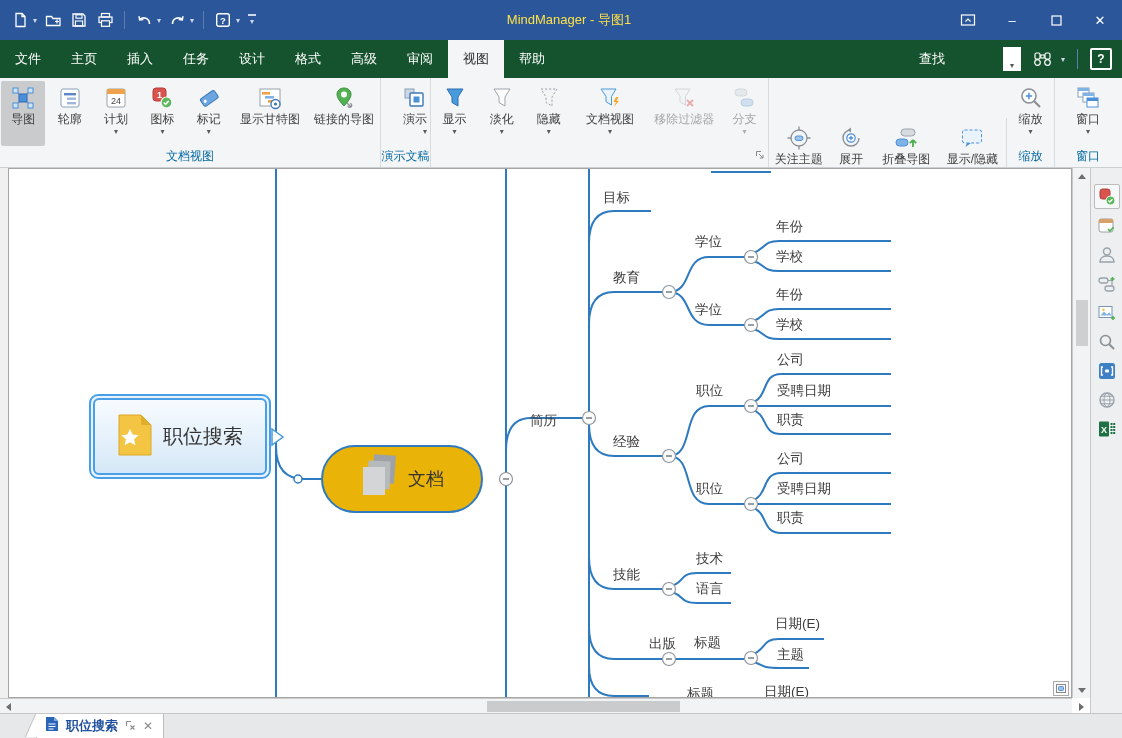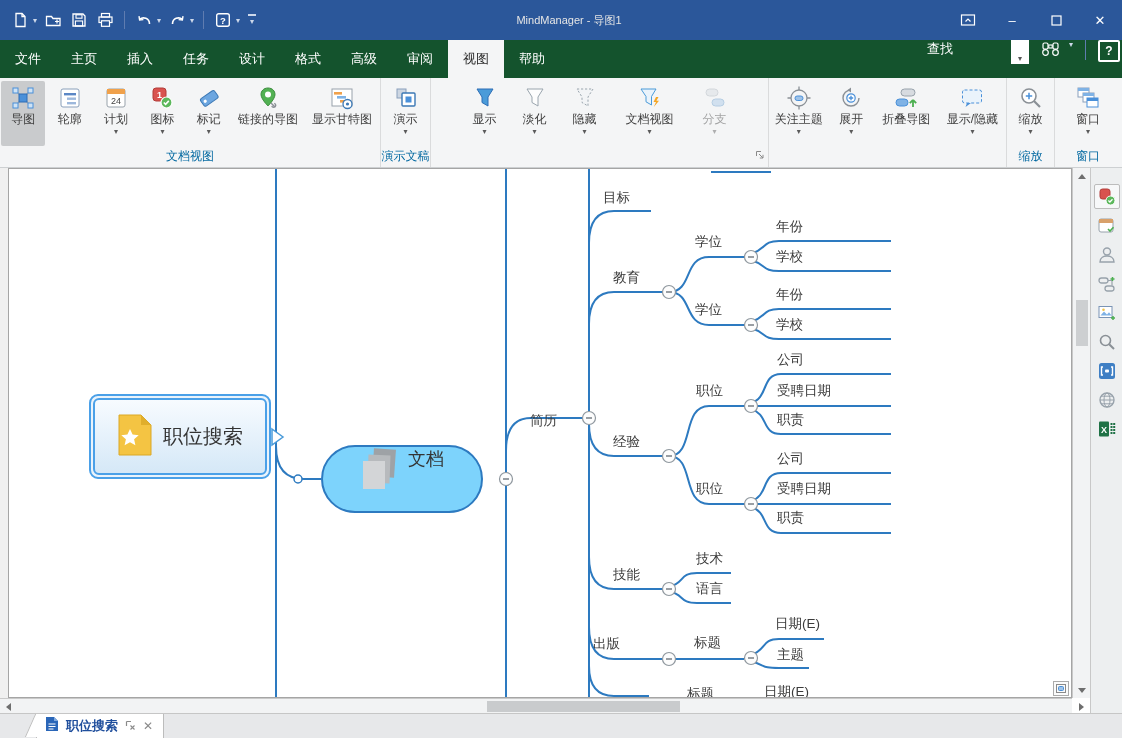--- a/index.html
+++ b/index.html
@@ -6,28 +6,28 @@
   body{width:1122px;height:738px;overflow:hidden;font-family:"Liberation Sans","DejaVu Sans",sans-serif;
        -webkit-font-smoothing:antialiased;background:#fff;position:relative;}
   .abs{position:absolute;}
   
   #titlebar{left:0;top:0;width:1122px;height:40px;background:#2b579a;display:flex;align-items:center;}
   .qat{display:flex;align-items:center;gap:6px;padding-left:10px;height:100%;}
   .qbtn{display:flex;align-items:center;justify-content:center;width:20px;height:20px;}
   .qcaret{color:#cdd8ea;font-size:8px;margin-left:-3px;}
   .qsep{width:1px;height:18px;background:#5f7cb0;margin:0 3px;}
   #title-text{position:absolute;left:0;right:0;top:0;height:40px;display:flex;align-items:center;justify-content:center;
-      color:#e5e5e5;font-size:11px;pointer-events:none;margin-left:16px;}
+      color:#fde047;font-size:13px;pointer-events:none;margin-left:16px;}
   .winctl{margin-left:auto;display:flex;height:100%;align-items:stretch;}
   .wbtn{width:44px;display:flex;align-items:center;justify-content:center;color:#fff;font-size:13px;}
   
   #menubar{left:0;top:40px;width:1122px;height:38px;background:#14532d;display:flex;align-items:stretch;}
   .mtab{padding:0 15px;display:flex;align-items:center;color:#fff;font-size:13px;}
   .mtab.active{background:#f4f5f6;color:#2b2b2b;}
-  .menu-right{margin-left:auto;display:flex;align-items:flex-start;gap:12px;padding-right:2px;color:#fff;font-size:13px;}
+  .menu-right{margin-left:auto;display:flex;align-items:center;gap:12px;padding-right:10px;color:#fff;font-size:13px;}
   .findbox{width:16px;height:22px;background:#fff;border:1px solid #fff;display:flex;align-items:flex-end;justify-content:center;
      color:#555;font-size:8px;}
   .msep{width:1px;height:20px;background:#5f7cb0;}
   .helpbox{width:18px;height:18px;border:2px solid #fff;color:#fff;font-size:12px;font-weight:bold;
      display:flex;align-items:center;justify-content:center;border-radius:2px;}
   
   #ribbon{left:0;top:78px;width:1122px;height:90px;background:#f4f5f6;display:flex;border-bottom:1px solid #cdd0d2;box-sizing:border-box;}
   .rgroup{position:relative;display:flex;flex-direction:column;border-right:1px solid #dadbdc;box-sizing:border-box;}
   .rbtns{display:flex;justify-content:center;flex:1;padding-top:3px;}
   .rbtn{display:flex;flex-direction:column;align-items:center;height:63px;margin:0 1px;border-radius:2px;padding:2px 2px 0;}
@@ -41,21 +41,21 @@
   
   #gutter{left:0;top:168px;width:8px;height:530px;background:#f0f0f0;}
   #canvas{left:8px;top:168px;width:1062px;height:528px;background:#fff;border:1px solid #a5a5a5;overflow:hidden;}
   .tlabel{position:absolute;font-size:13.5px;color:#3b3b3b;white-space:nowrap;}
   #central{position:absolute;left:80px;top:225px;width:182px;height:85px;border:2px solid #4aa0e8;border-radius:9px;
      background:#eaf3fb;box-sizing:border-box;padding:2px;}
   #central-inner{width:100%;height:100%;border:2px solid #4aa0e8;border-radius:6px;box-sizing:border-box;
      background:linear-gradient(#f7fbff,#d5e8f7);display:flex;align-items:center;justify-content:center;gap:10px;}
   #central-label{font-size:20px;color:#333;}
   #docpill{position:absolute;left:312px;top:276px;width:162px;height:68px;border:2px solid #2d7ac0;border-radius:36px;
-     background:#7dd3fc;box-sizing:border-box;display:flex;align-items:flex-start;justify-content:center;gap:10px;}
+     background:#eab308;box-sizing:border-box;display:flex;align-items:center;justify-content:center;gap:10px;}
   #doc-label{font-size:18px;color:#333;}
   
   #vscroll{left:1072px;top:168px;width:18px;height:530px;background:#f2f3f4;border-left:1px solid #c9c9c9;box-sizing:border-box;}
   #vthumb{position:absolute;left:3px;top:132px;width:12px;height:46px;background:#cdcfd1;}
   .sarrow{position:absolute;left:0;width:18px;height:16px;display:flex;align-items:center;justify-content:center;}
   .tri-up{width:0;height:0;border-left:4px solid transparent;border-right:4px solid transparent;border-bottom:5px solid #6e6e6e;}
   .tri-down{width:0;height:0;border-left:4px solid transparent;border-right:4px solid transparent;border-top:5px solid #6e6e6e;}
   .tri-left{width:0;height:0;border-top:4px solid transparent;border-bottom:4px solid transparent;border-right:5px solid #6e6e6e;}
   .tri-right{width:0;height:0;border-top:4px solid transparent;border-bottom:4px solid transparent;border-left:5px solid #6e6e6e;}
   #corner-btn{left:1053px;top:681px;width:16px;height:15px;background:#fbfbfb;border:1px solid #ababab;
@@ -241,50 +241,50 @@
             <svg width="26" height="26" viewBox="0 0 26 26">
               <g transform="rotate(-35 13 13)">
                 <rect x="4.5" y="9" width="17" height="9" rx="2" fill="#6ca6e0" stroke="#3b78b5"></rect>
                 <circle cx="8" cy="13.5" r="1.6" fill="#fff"></circle>
               </g>
             </svg>
           </span>
         <span class="rlbl">标记</span>
         <span class="rcaret">▾</span>
       </div>
-      <div class="rbtn" style="width:72px;">
-        <span class="ricon">
-            <svg width="26" height="26" viewBox="0 0 26 26">
-              <path d="M13 3 C8.5 3 6 6.2 6 9.5 C6 14 13 21 13 21 C13 21 20 14 20 9.5 C20 6.2 17.5 3 13 3 Z" fill="#52b153" stroke="#3a8c3c"></path>
-              <circle cx="13" cy="9.5" r="3" fill="#fff"></circle>
-              <path d="M16 18 l4 4 m-3.2-1.2 a2 2 0 1 0 2.4-2.4" stroke="#8a9096" stroke-width="1.4" fill="none"></path>
-            </svg>
-          </span>
-        <span class="rlbl">链接的导图</span>
-      </div>
       <div class="rbtn" style="width:76px;">
         <span class="ricon">
             <svg width="26" height="26" viewBox="0 0 26 26">
               <rect x="3" y="4" width="20" height="17" fill="#fff" stroke="#98a2ab"></rect>
               <rect x="5" y="7" width="8" height="2.6" fill="#f0a14b"></rect>
               <rect x="8" y="11" width="9" height="2.6" fill="#7fb2e5"></rect>
               <rect x="11" y="15" width="8" height="2.6" fill="#f0a14b"></rect>
               <circle cx="18.5" cy="19" r="4.5" fill="#fff" stroke="#3b78b5" stroke-width="1.3"></circle>
               <circle cx="18.5" cy="19" r="1.6" fill="#3b78b5"></circle>
             </svg>
           </span>
         <span class="rlbl">显示甘特图</span>
       </div>
+      <div class="rbtn" style="width:72px;">
+        <span class="ricon">
+            <svg width="26" height="26" viewBox="0 0 26 26">
+              <path d="M13 3 C8.5 3 6 6.2 6 9.5 C6 14 13 21 13 21 C13 21 20 14 20 9.5 C20 6.2 17.5 3 13 3 Z" fill="#52b153" stroke="#3a8c3c"></path>
+              <circle cx="13" cy="9.5" r="3" fill="#fff"></circle>
+              <path d="M16 18 l4 4 m-3.2-1.2 a2 2 0 1 0 2.4-2.4" stroke="#8a9096" stroke-width="1.4" fill="none"></path>
+            </svg>
+          </span>
+        <span class="rlbl">链接的导图</span>
+      </div>
     </div>
     <div class="glabel">文档视图</div>
   </div>
 
   <div class="rgroup" style="width:50px;">
     <div class="rbtns">
-      <div class="rbtn" style="width:44px;">
+      <div class="rbtn" style="width:44px;align-items:flex-end;">
         <span class="ricon">
             <svg width="26" height="26" viewBox="0 0 26 26">
               <rect x="4" y="4" width="9" height="9" fill="#cdd6e2" stroke="#8aa0bb"></rect>
               <rect x="9" y="8" width="13" height="13" rx="1" fill="#fff" stroke="#3b78b5" stroke-width="1.4"></rect>
               <rect x="12.5" y="11.5" width="6" height="6" fill="#4a90d9"></rect>
             </svg>
           </span>
         <span class="rlbl">演示</span>
         <span class="rcaret">▾</span>
       </div>
@@ -323,41 +323,50 @@
       </div>
       <div class="rbtn" style="width:74px;">
         <span class="ricon">
             <svg width="26" height="26" viewBox="0 0 26 26">
               <path d="M4 4 H19 L14.5 11.5 V20 L9 16.8 V11.5 Z" fill="#eaf3fb" stroke="#4a9bd9"></path>
               <path d="M19 12 L16.5 17 H19 L16.8 22 L22 15.8 H19.4 L21.5 12 Z" fill="#f5a623"></path>
             </svg>
           </span>
         <span class="rlbl">文档视图</span>
         <span class="rcaret">▾</span>
+      </div>
+      <div class="rbtn disabled" style="width:72px;">
+        <span class="ricon">
+            <svg width="26" height="26" viewBox="0 0 26 26">
+              <path d="M4 4 H19 L14.5 11.5 V20 L9 16.8 V11.5 Z" fill="#eef1f4" stroke="#aab3bb"></path>
+              <path d="M16 15 l6 6 m0 -6 l-6 6" stroke="#d9534f" stroke-width="1.8"></path>
+            </svg>
+          </span>
+        <span class="rlbl">移除过滤器</span>
       </div>
       <div class="rbtn disabled" style="width:44px;">
         <span class="ricon">
             <svg width="26" height="26" viewBox="0 0 26 26">
               <rect x="4" y="4" width="12" height="7" rx="3.5" fill="#d7dbe0" stroke="#aab3bb"></rect>
               <rect x="10" y="14" width="12" height="7" rx="3.5" fill="#a8c8e8" stroke="#6a9cc9"></rect>
             </svg>
           </span>
         <span class="rlbl">分支</span>
         <span class="rcaret">▾</span>
       </div>
     </div>
     <span class="launcher">
       <svg width="10" height="10" viewBox="0 0 10 10">
           <path d="M1.5 1.5 H6 M1.5 1.5 V6" stroke="#8a8a8a" fill="none"></path>
           <path d="M4 4 L8 8 M8 4.8 V8 H4.8" stroke="#8a8a8a" fill="none"></path>
         </svg>
     </span>
   </div>
 
-  <div class="rgroup" style="width:238px;">
+  <div class="rgroup" style="width:238px;margin-top:40px;">
     <div class="rbtns">
       <div class="rbtn" style="width:58px;">
         <span class="ricon">
             <svg width="26" height="26" viewBox="0 0 26 26">
               <circle cx="13" cy="13" r="8" fill="none" stroke="#8a9096" stroke-width="1.3"></circle>
               <path d="M13 1.5 V5 M13 21 V24.5 M1.5 13 H5 M21 13 H24.5" stroke="#8a9096" stroke-width="1.3"></path>
               <rect x="9" y="11" width="8" height="4.5" rx="2.2" fill="#9fc3e8" stroke="#4a90d9"></rect>
             </svg>
           </span>
         <span class="rlbl">关注主题</span>
@@ -565,21 +574,21 @@
   <div class="tlabel" style="left:521px;top:243px;">简历</div>
   <div class="tlabel" style="left:604px;top:264px;">经验</div>
   <div class="tlabel" style="left:768px;top:281px;">公司</div>
   <div class="tlabel" style="left:687px;top:311px;">职位</div>
   <div class="tlabel" style="left:768px;top:311px;">受聘日期</div>
   <div class="tlabel" style="left:768px;top:340px;">职责</div>
   <div class="tlabel" style="left:687px;top:381px;">技术</div>
   <div class="tlabel" style="left:604px;top:397px;">技能</div>
   <div class="tlabel" style="left:687px;top:411px;">语言</div>
   <div class="tlabel" style="left:766px;top:446px;">日期(E)</div>
-  <div class="tlabel" style="left:584px;top:466px;">出版</div>
+  <div class="tlabel" style="left:640px;top:466px;">出版</div>
   <div class="tlabel" style="left:685px;top:465px;">标题</div>
   <div class="tlabel" style="left:768px;top:477px;">主题</div>
   <div class="tlabel" style="left:678px;top:516px;">标题</div>
   <div class="tlabel" style="left:755px;top:514px;">日期(E)</div>
 </div>
 
 <div id="vscroll" class="abs">
   <span class="sarrow" style="top:0;">
       <span class="tri-up"></span>
     </span>

